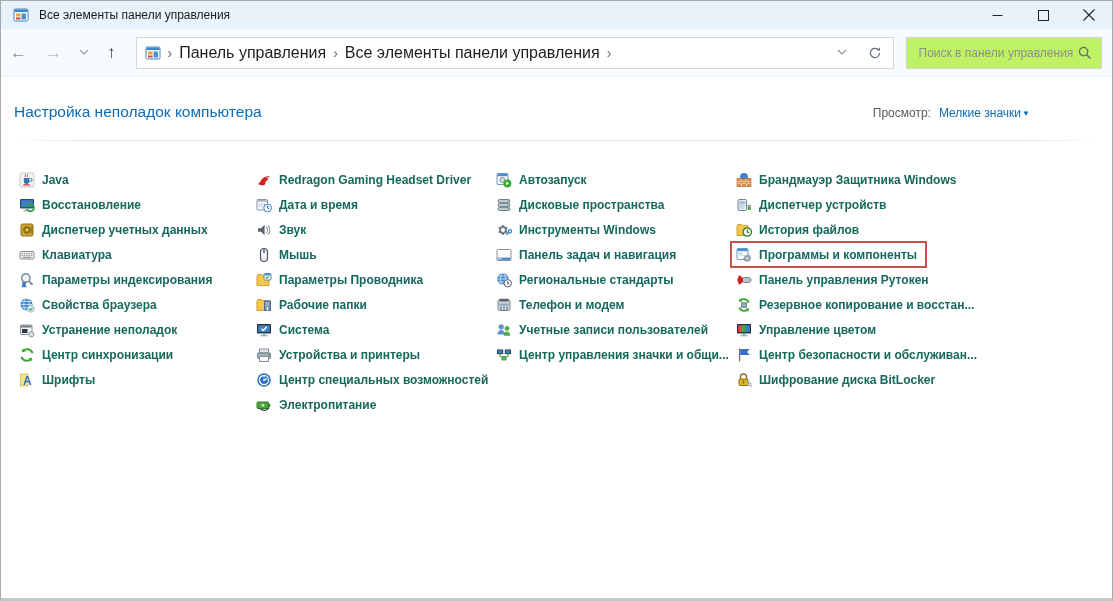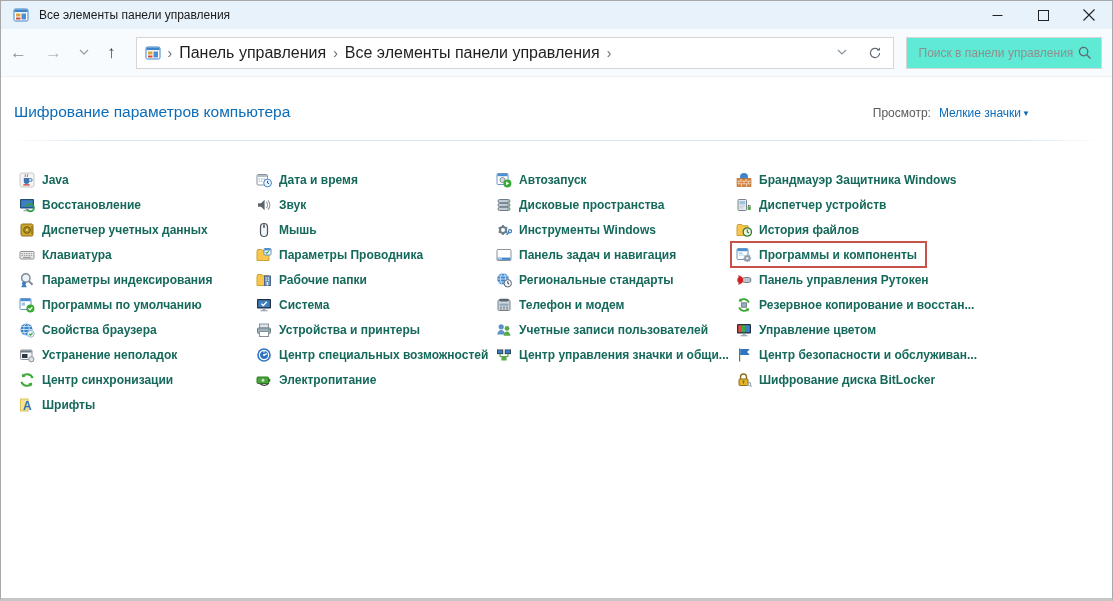--- a/index.html
+++ b/index.html
@@ -21,21 +21,21 @@
   .nav-back{color:#8c8c8c;}
   .nav-forward{color:#b9b9b9;}
   .nav-chevron{display:inline-flex;padding:0 8px;}
   .nav-up{color:#3c3c3c;padding:0 10px;}
   .breadcrumb-box{height:32px;box-sizing:border-box;background:#fff;border:1px solid #d6d6d6;
     margin-left:10px;width:758px;display:flex;align-items:center;padding:0 10px 0 8px;}
   .crumb-icon{width:16px;height:16px;display:inline-flex;flex:0 0 auto;}
   .crumb-sep{color:#5f6a74;font-size:14px;padding:0 7px;line-height:1;}
   .crumb{font-size:16px;color:#1f1f1f;white-space:nowrap;}
   .bc-right{margin-left:auto;display:flex;align-items:center;gap:20px;}
-  .searchbox{height:32px;box-sizing:border-box;background:#5eead4;border:1px solid #d6d6d6;
+  .searchbox{height:32px;box-sizing:border-box;background:#bef264;border:1px solid #d6d6d6;
     margin-left:12px;width:196px;display:flex;align-items:center;padding:0 8px 0 10px;}
   .searchbox input{border:none;outline:none;flex:1 1 auto;min-width:0;font-family:"Liberation Sans",sans-serif;
     font-size:12px;color:#1f1f1f;background:transparent;}
   .searchbox input::placeholder{color:#8f8f8f;opacity:1;}
   
   .main{position:absolute;left:0;top:76px;right:0;bottom:0;background:#fff;}
   .page-title{position:absolute;left:13px;top:26px;font-size:15.5px;color:var(--accent);}
   .view-selector{position:absolute;top:29px;right:82px;font-size:12px;display:flex;align-items:center;gap:8px;}
   .view-label{color:#5a5a5a;}
   .view-value{color:var(--accent);display:flex;align-items:center;gap:1px;cursor:default;}
@@ -135,21 +135,21 @@
       <span style="display:inline-flex;">
           <svg width="16" height="16" viewBox="0 0 16 16">
             <circle cx="6.6" cy="6.6" r="4.2" fill="none" stroke="#5f6a74" stroke-width="1.3"></circle>
             <line x1="9.7" y1="9.7" x2="13.5" y2="13.5" stroke="#5f6a74" stroke-width="1.3"></line>
           </svg>
         </span>
     </div>
   </div>
 
   <div class="main">
-    <div class="page-title">Шифрование параметров компьютера</div>
+    <div class="page-title">Настройка неполадок компьютера</div>
     <div class="view-selector">
       <span class="view-label">Просмотр:</span>
       <span class="view-value">
         <span>Мелкие значки</span>
         <span class="view-caret">▼</span>
       </span>
     </div>
     <div class="header-divider"></div>
     <div class="items-area">
       <div class="col col0">
@@ -217,32 +217,20 @@
                 <line x1="9.9" y1="9.1" x2="13.5" y2="12.7" stroke="#7d8a96" stroke-width="2"></line>
                 <circle cx="5" cy="11.6" r="2" fill="#3f7fbf"></circle>
                 <path d="M2.3 15.2c.3-1.7 1.4-2.6 2.7-2.6s2.4.9 2.7 2.6z" fill="#3f7fbf"></path>
               </svg>
             </span>
             <span class="item-label">Параметры индексирования</span>
           </div>
           <div class="item">
             <span class="item-icon">
               <svg width="16" height="16" viewBox="0 0 16 16">
-                <rect x="1" y="1.5" width="11" height="11" rx="1" fill="#fff" stroke="#6a97c4"></rect>
-                <rect x="1.5" y="2" width="10" height="2.2" fill="#4a8fd3"></rect>
-                <rect x="2.6" y="5.6" width="3.4" height="3" fill="#9ec2e4"></rect>
-                <circle cx="11.4" cy="11.4" r="4" fill="#39a935"></circle>
-                <path d="M9.4 11.4l1.5 1.5 2.4-2.7" stroke="#fff" stroke-width="1.3" fill="none"></path>
-              </svg>
-            </span>
-            <span class="item-label">Программы по умолчанию</span>
-          </div>
-          <div class="item">
-            <span class="item-icon">
-              <svg width="16" height="16" viewBox="0 0 16 16">
                 <circle cx="7.5" cy="7.5" r="6" fill="#3f85c9"></circle>
                 <ellipse cx="7.5" cy="7.5" rx="2.7" ry="6" fill="none" stroke="#d9ecff" stroke-width=".8"></ellipse>
                 <path d="M1.6 7.5h11.8M2.5 4.4h10M2.5 10.6h10" stroke="#d9ecff" stroke-width=".8" fill="none"></path>
                 <circle cx="11.8" cy="11.8" r="3.4" fill="#e9f2fb" stroke="#9ab8d4"></circle>
                 <path d="M10.2 11.8l1.3 1.3 2-2.2" stroke="#39a935" stroke-width="1.2" fill="none"></path>
               </svg>
             </span>
             <span class="item-label">Свойства браузера</span>
           </div>
           <div class="item">
@@ -271,20 +259,29 @@
             <span class="item-icon">
               <svg width="16" height="16" viewBox="0 0 16 16">
                 <rect x="1.5" y="2" width="7.5" height="12" fill="#f8e48e" stroke="#d9c35a"></rect>
                 <text x="8.4" y="12.6" font-family="Liberation Sans, sans-serif" font-size="12" font-weight="bold" fill="#2e6fba" text-anchor="middle">A</text>
               </svg>
             </span>
             <span class="item-label">Шрифты</span>
           </div>
         </div>
       <div class="col col1">
+          <div class="item">
+            <span class="item-icon">
+              <svg width="16" height="16" viewBox="0 0 16 16">
+                <path d="M2 12c2-1 2.5-4 5-6 1.5-1.2 4-2 7-2-1.5 1-2 2-2 3.2 0 1-2 1.4-2.4 2.6-.4 1 .2 2.4-1.2 3.2-1.2.7-4.5.3-6.4-1z" fill="#cf2222"></path>
+                <circle cx="11" cy="5.4" r=".7" fill="#fff"></circle>
+              </svg>
+            </span>
+            <span class="item-label">Redragon Gaming Headset Driver</span>
+          </div>
           <div class="item">
             <span class="item-icon">
               <svg width="16" height="16" viewBox="0 0 16 16">
                 <rect x="1" y="2.5" width="10.5" height="10.5" rx="1" fill="#fff" stroke="#8a939b"></rect>
                 <rect x="1.5" y="3" width="9.5" height="2" fill="#aebdc9"></rect>
                 <g fill="#b9c4cd">
                   <rect x="2.6" y="6.4" width="1.6" height="1.4"></rect>
                   <rect x="5" y="6.4" width="1.6" height="1.4"></rect>
                   <rect x="7.4" y="6.4" width="1.6" height="1.4"></rect>
                   <rect x="2.6" y="8.6" width="1.6" height="1.4"></rect>

